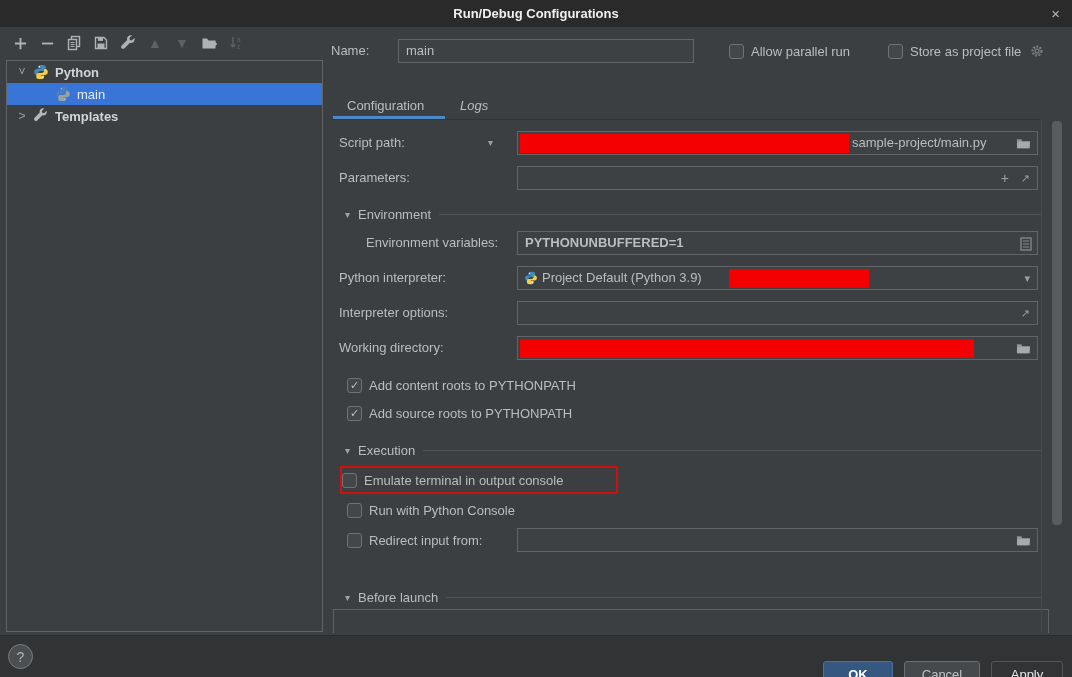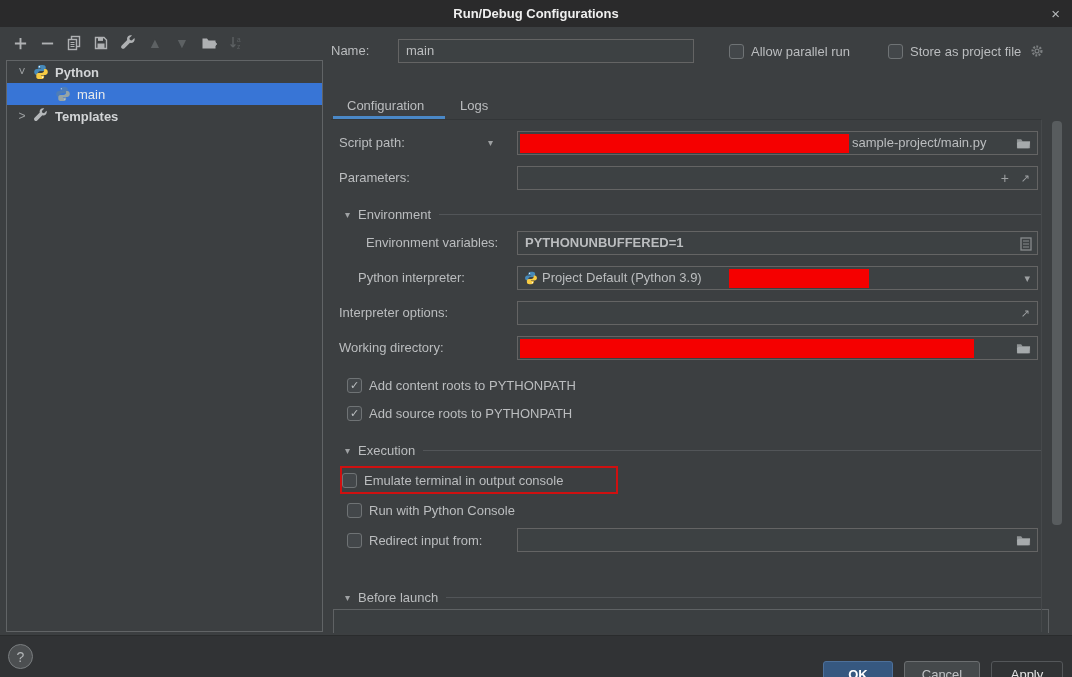--- a/index.html
+++ b/index.html
@@ -184,21 +184,21 @@
     <span>Store as project file</span>
     <span style="margin-left:2px;">
       <svg class="ico-svg" width="14" height="14" viewBox="0 0 16 16">
         <circle cx="8" cy="8" r="5" fill="none" stroke="#7d8082" stroke-width="2.6" stroke-dasharray="2.1 1.6"></circle>
         <circle cx="8" cy="8" r="2.2" fill="none" stroke="#7d8082" stroke-width="1.4"></circle>
       </svg>
     </span>
   </div>
 
   <span class="tab" style="left:347px;">Configuration</span>
-  <span class="tab" style="left:460px;">Logs</span>
+  <span class="tab" style="left:460px;font-style:italic;">Logs</span>
   <div class="tab-underline"></div>
   <div class="tabbar-line"></div>
 
   <span class="hlabel" style="left:339px; top:131px;">Script path:</span>
   <span class="hlabel" style="left:488px; top:131px; color:#9da0a2; font-size:10px;">▾</span>
   <div class="field" style="left:517px; top:131px; width:521px;">
     <div class="redact" style="left:2px; width:329px;"></div>
     <span class="ftext" style="left:334px;">sample-project/main.py</span>
     <span class="right-ico">
       <svg class="ico-svg" width="17" height="15" viewBox="0 0 17 16">
@@ -224,21 +224,21 @@
   <div class="field" style="left:517px; top:231px; width:521px;font-weight:bold;">
     <span class="ftext">PYTHONUNBUFFERED=1</span>
     <span class="right-ico" style="top:5px;">
       <svg class="ico-svg" width="12" height="14" viewBox="0 0 12 14">
         <rect x="1" y="1" width="10" height="12" fill="none" stroke="#878b8d" stroke-width="1.3"></rect>
         <path d="M3 4h6M3 7h6M3 10h6" stroke="#878b8d" stroke-width="1.2"></path>
       </svg>
     </span>
   </div>
 
-  <span class="hlabel" style="left:358px; top:266px;">Python interpreter:</span>
+  <span class="hlabel" style="left:339px; top:266px;">Python interpreter:</span>
   <div class="field" style="left:517px; top:266px; width:521px;text-decoration:underline;">
     <span style="position:absolute; left:6px; top:4px;">
       <svg class="ico-svg" width="14" height="14" viewBox="0 0 16 16">
         <path fill="#4789b8" d="M7.9.9C6 .9 4.9 1.8 4.9 3.1v1.4h3.2v.6H3.8C2.4 5.1 1.2 6.2 1.2 8c0 1.8 1.1 2.9 2.5 2.9h1.2V9.4c0-1.4 1.2-2.5 2.6-2.5h3.1c1.2 0 2.1-1 2.1-2.2V3.1C12.7 1.8 11.5.9 9.8.9z"></path>
         <circle cx="6.4" cy="2.7" r=".7" fill="#fff"></circle>
         <path fill="#f7cb43" d="M8.1 15.1c1.9 0 3-1 3-2.2v-1.4H7.9v-.6h4.3c1.4 0 2.6-1.1 2.6-2.9 0-1.8-1.1-2.9-2.5-2.9h-1.2v1.5c0 1.4-1.2 2.5-2.6 2.5H5.4c-1.2 0-2.1 1-2.1 2.2v1.6c0 1.3 1.2 2.2 2.9 2.2z"></path>
         <circle cx="9.6" cy="13.3" r=".7" fill="#fff"></circle>
       </svg>
     </span>
     <span class="ftext" style="left:24px;">Project Default (Python 3.9)</span>

